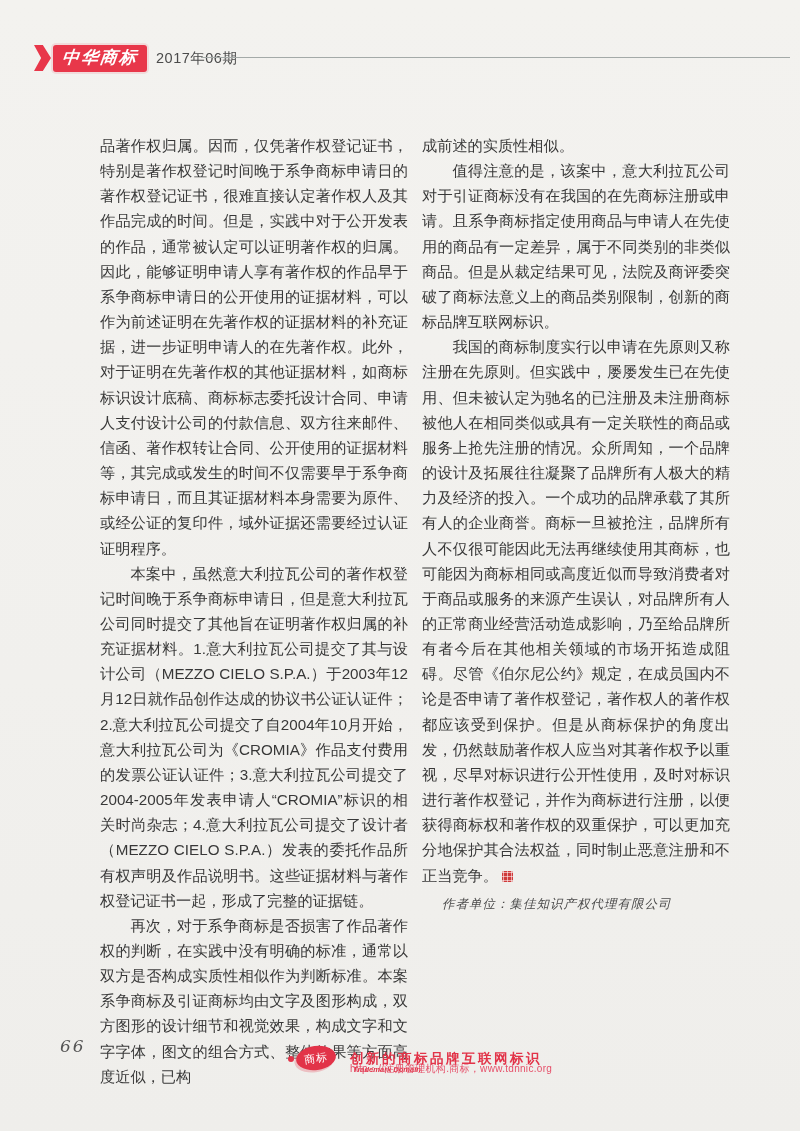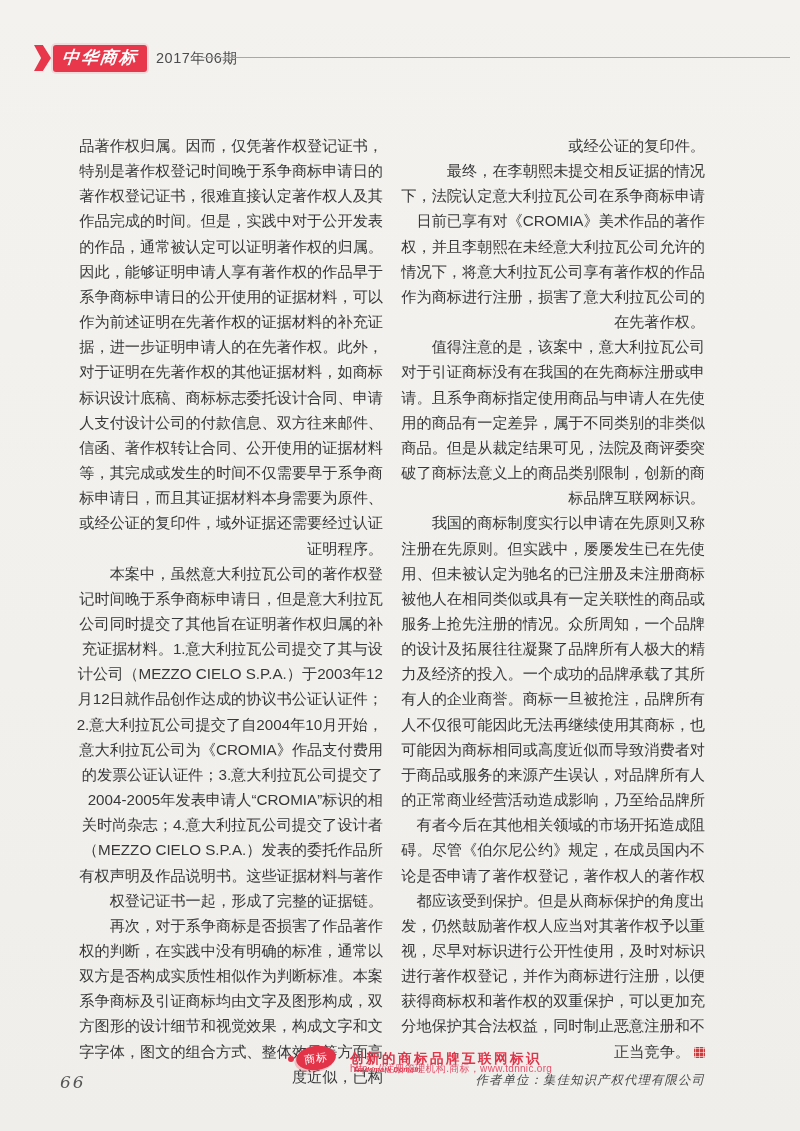--- a/index.html
+++ b/index.html
@@ -18,34 +18,34 @@
   .chev{width:17px;height:26px;background:#e8374a;margin-right:2px;
     clip-path:polygon(0 0,52% 0,100% 50%,52% 100%,0 100%,42% 50%);}
   .brand-badge{background:#e8374a;border-radius:3px;padding:2px 9px 3px 9px;height:22px;
     display:flex;align-items:center;box-shadow:0 0 0 2px rgba(232,55,74,0.12);}
   .brand-badge span{color:#fff;font-family:"DejaVu Serif", serif;font-style:italic;font-weight:bold;
     font-size:17px;letter-spacing:2px;transform:skewX(-6deg);}
   .issue{margin-left:9px;font-size:14.5px;color:#4b4b4b;letter-spacing:0.5px;}
   .hdr-rule{position:absolute;top:57px;left:201px;width:589px;height:1px;background:#a4aaa8;}
 
   
-  .content{position:absolute;left:75px;top:133px;width:630px;display:flex;gap:14px;}
+  .content{position:absolute;left:100px;top:133px;width:630px;display:flex;gap:14px;}
   .col{width:308px;font-size:15.2px;line-height:25.15px;text-align:justify;color:#383838;}
-  .col p{margin:0;text-align:right;}
+  .col p{margin:0;}
   .col p.ind{text-indent:2em;}
   .seal{display:inline-block;width:11px;height:11px;background:#cf3a3a;border-radius:2px;
     margin-left:4px;vertical-align:-1px;
     background-image:linear-gradient(rgba(255,255,255,.55) 1px,transparent 1px),
                      linear-gradient(90deg,rgba(255,255,255,.55) 1px,transparent 1px);
     background-size:4px 4px;background-position:1px 1px;}
   .author{margin-top:6px !important;font-family:"DejaVu Serif", serif;font-style:italic;
     font-size:12.5px;line-height:20px;color:#4a4a4a;text-indent:1.6em;letter-spacing:1px;text-align:left;}
 
   
-  .pagenum{position:absolute;left:60px;top:1072px;font-family:"DejaVu Serif", serif;
+  .pagenum{position:absolute;left:60px;top:1036px;font-family:"DejaVu Serif", serif;
     font-style:italic;font-size:17px;letter-spacing:2px;color:#555;}
   .flogo{position:absolute;left:288px;top:1044px;width:56px;height:34px;}
   .globe{position:absolute;left:8px;top:2px;width:40px;height:24px;border-radius:50%;
     background:#e23348;display:flex;align-items:center;justify-content:center;
     transform:rotate(-8deg);box-shadow:-2px 2px 0 0 rgba(226,51,72,.25);}
   .globe span{color:#fff;font-size:11px;letter-spacing:1px;}
   .globe-dot{position:absolute;left:0;top:12px;width:6px;height:6px;border-radius:50%;background:#e23348;}
   .logo-en{position:absolute;left:22px;top:22px;width:70px;color:#e23348;
     font-size:7.5px;font-style:italic;font-weight:bold;line-height:7.5px;margin-left:43px;}
   .fslogan{position:absolute;left:350px;top:1044px;color:#e23348;font-weight:bold;
@@ -66,22 +66,21 @@
   </div>
   <div class="hdr-rule"></div>
 
   <div class="content">
     <div class="col">
       <p>品著作权归属。因而，仅凭著作权登记证书，特别是著作权登记时间晚于系争商标申请日的著作权登记证书，很难直接认定著作权人及其作品完成的时间。但是，实践中对于公开发表的作品，通常被认定可以证明著作权的归属。因此，能够证明申请人享有著作权的作品早于系争商标申请日的公开使用的证据材料，可以作为前述证明在先著作权的证据材料的补充证据，进一步证明申请人的在先著作权。此外，对于证明在先著作权的其他证据材料，如商标标识设计底稿、商标标志委托设计合同、申请人支付设计公司的付款信息、双方往来邮件、信函、著作权转让合同、公开使用的证据材料等，其完成或发生的时间不仅需要早于系争商标申请日，而且其证据材料本身需要为原件、或经公证的复印件，域外证据还需要经过认证证明程序。</p>
       <p class="ind">本案中，虽然意大利拉瓦公司的著作权登记时间晚于系争商标申请日，但是意大利拉瓦公司同时提交了其他旨在证明著作权归属的补充证据材料。1.意大利拉瓦公司提交了其与设计公司（MEZZO CIELO S.P.A.）于2003年12月12日就作品创作达成的协议书公证认证件；2.意大利拉瓦公司提交了自2004年10月开始，意大利拉瓦公司为《CROMIA》作品支付费用的发票公证认证件；3.意大利拉瓦公司提交了2004-2005年发表申请人“CROMIA”标识的相关时尚杂志；4.意大利拉瓦公司提交了设计者（MEZZO CIELO S.P.A.）发表的委托作品所有权声明及作品说明书。这些证据材料与著作权登记证书一起，形成了完整的证据链。</p>
       <p class="ind">再次，对于系争商标是否损害了作品著作权的判断，在实践中没有明确的标准，通常以双方是否构成实质性相似作为判断标准。本案系争商标及引证商标均由文字及图形构成，双方图形的设计细节和视觉效果，构成文字和文字字体，图文的组合方式、整体效果等方面高度近似，已构</p>
     </div>
     <div class="col">
-      <p>或经公证的复印件。</p>
-      <p class="ind">最终，在李朝熙未提交相反证据的情况下，法院认定意大利拉瓦公司在系争商标申请日前已享有对《CROMIA》美术作品的著作权，并且李朝熙在未经意大利拉瓦公司允许的情况下，将意大利拉瓦公司享有著作权的作品作为商标进行注册，损害了意大利拉瓦公司的在先著作权。</p>
+      <p>成前述的实质性相似。</p>
       <p class="ind">值得注意的是，该案中，意大利拉瓦公司对于引证商标没有在我国的在先商标注册或申请。且系争商标指定使用商品与申请人在先使用的商品有一定差异，属于不同类别的非类似商品。但是从裁定结果可见，法院及商评委突破了商标法意义上的商品类别限制，创新的商标品牌互联网标识。</p>
       <p class="ind"><span>我国的商标制度实行以申请在先原则又称注册在先原则。但实践中，屡屡发生已在先使用、但未被认定为驰名的已注册及未注册商标被他人在相同类似或具有一定关联性的商品或服务上抢先注册的情况。众所周知，一个品牌的设计及拓展往往凝聚了品牌所有人极大的精力及经济的投入。一个成功的品牌承载了其所有人的企业商誉。商标一旦被抢注，品牌所有人不仅很可能因此无法再继续使用其商标，也可能因为商标相同或高度近似而导致消费者对于商品或服务的来源产生误认，对品牌所有人的正常商业经营活动造成影响，乃至给品牌所有者今后在其他相关领域的市场开拓造成阻碍。尽管《伯尔尼公约》规定，在成员国内不论是否申请了著作权登记，著作权人的著作权都应该受到保护。但是从商标保护的角度出发，仍然鼓励著作权人应当对其著作权予以重视，尽早对标识进行公开性使用，及时对标识进行著作权登记，并作为商标进行注册，以便获得商标权和著作权的双重保护，可以更加充分地保护其合法权益，同时制止恶意注册和不正当竞争。</span><span class="seal"></span></p>
       <p class="author">作者单位：集佳知识产权代理有限公司</p>
     </div>
   </div>
 
   <div class="pagenum">66</div>
 
   <div class="flogo">
     <span class="globe-dot"></span>

